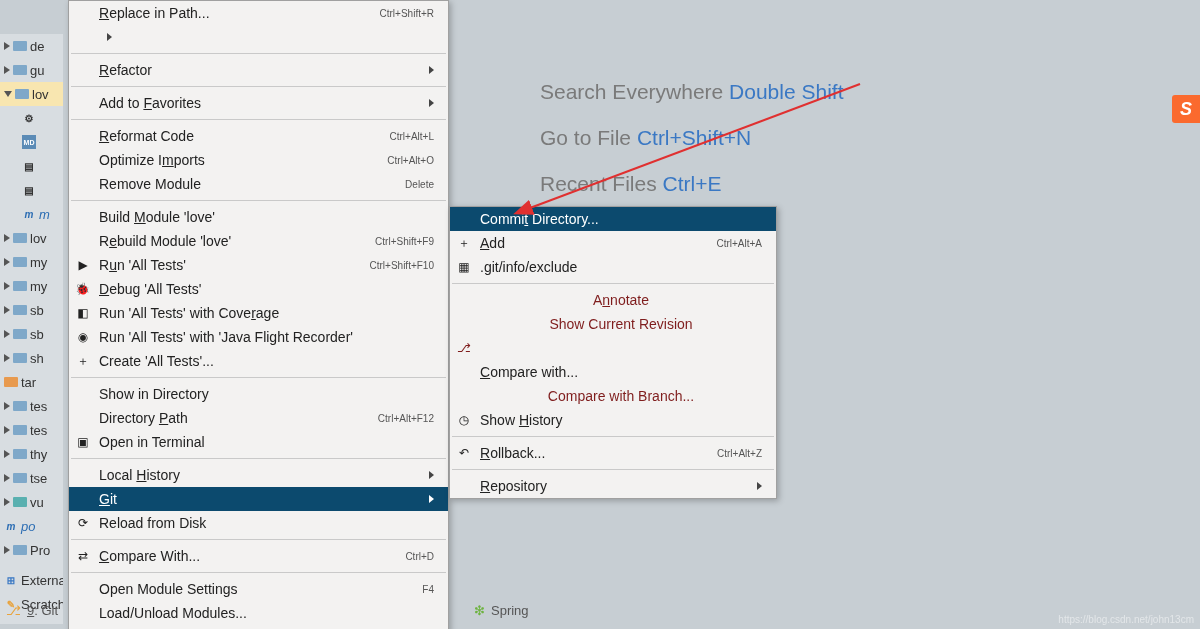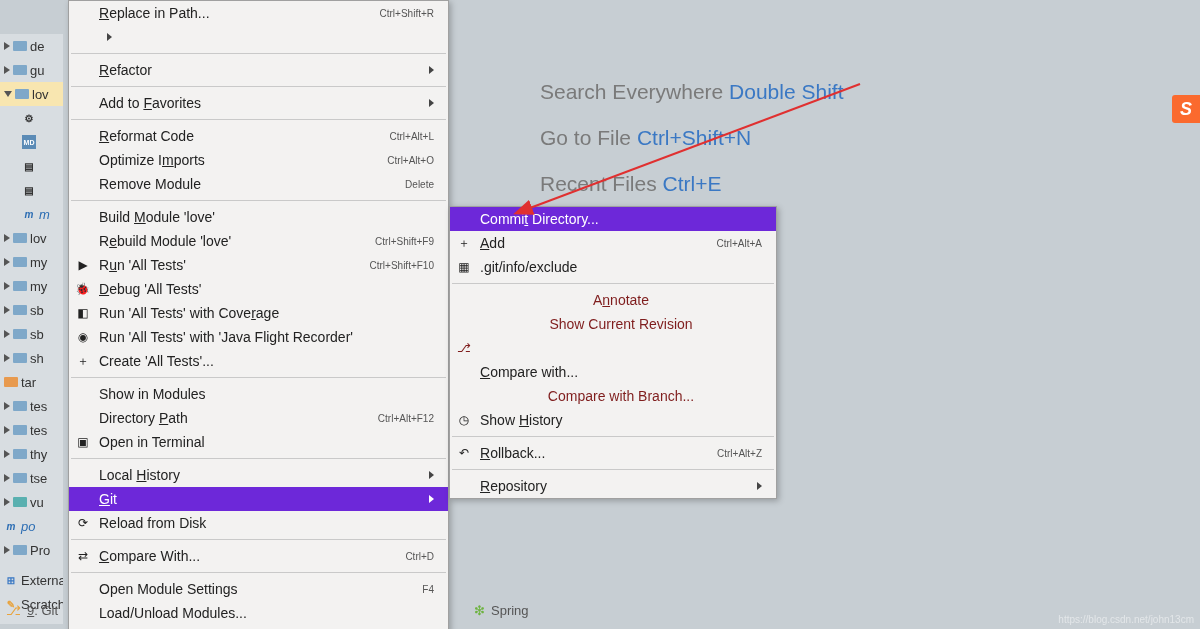--- a/index.html
+++ b/index.html
@@ -24,21 +24,21 @@
   .splash div { font-size:21px; color:#7a7a7a; margin-bottom:22px; }
   .splash .hint { color:#3a78c4; }
 
   .menu { position:absolute; background:#f3f2f1; border:1px solid #a0a0a0; box-shadow:2px 2px 6px rgba(0,0,0,.25); }
   .menu1 { left:68px; top:0; width:381px; }
   .menu2 { left:449px; top:206px; width:328px; }
   .mi { height:24px; display:flex; align-items:center; padding:0 14px 0 30px; position:relative; cursor:default; color:#222; }
   .mi .lbl { flex:1; }
   .mi .sc { color:#555; font-size:10px; }
   .mi .sub { width:0;height:0;border-top:4px solid transparent;border-bottom:4px solid transparent;border-left:5px solid #444;margin-left:8px; }
-  .mi.sel { background:#6d28d9; color:#fff; }
+  .mi.sel { background:#0c4a6e; color:#fff; }
   .mi.sel .sc,.mi.sel .lbl { color:#fff; }
   .mi.sel .sub { border-left-color:#fff; }
   .mi.dis { color:#7f1d1d;text-align:center; }
   .mi .ic { position:absolute; left:6px; width:16px;height:16px;display:flex;align-items:center;justify-content:center;font-size:12px; }
   .sep { height:1px; background:#c9c9c9; margin:4px 2px; }
   .ul { text-decoration:underline; }
 
   .badge { position:absolute; right:0; top:95px; width:28px;height:28px;background:#fb6a2e;color:#fff;display:flex;align-items:center;justify-content:center;font-size:18px;font-style:italic;font-weight:bold;border-radius:3px 0 0 3px; }
 
   .footer { position:absolute; left:0; bottom:0; height:38px; width:1200px; display:flex; align-items:center; gap:16px; padding-left:6px; color:#555; font-size:13px; }
@@ -227,21 +227,21 @@
     <div class="mi">
       <span class="ic">◉</span>
       <span class="lbl">Run 'All Tests' with 'Java Flight Recorder'</span>
     </div>
     <div class="mi">
       <span class="ic">＋</span>
       <span class="lbl">Create 'All Tests'...</span>
     </div>
     <div class="sep"></div>
     <div class="mi">
-      <span class="lbl">Show in Modules</span>
+      <span class="lbl">Show in Directory</span>
     </div>
     <div class="mi">
       <span class="lbl"><span>Directory <span class="ul">P</span>ath</span></span>
       <span class="sc">Ctrl+Alt+F12</span>
     </div>
     <div class="mi">
       <span class="ic">▣</span>
       <span class="lbl">Open in Terminal</span>
     </div>
     <div class="sep"></div>

